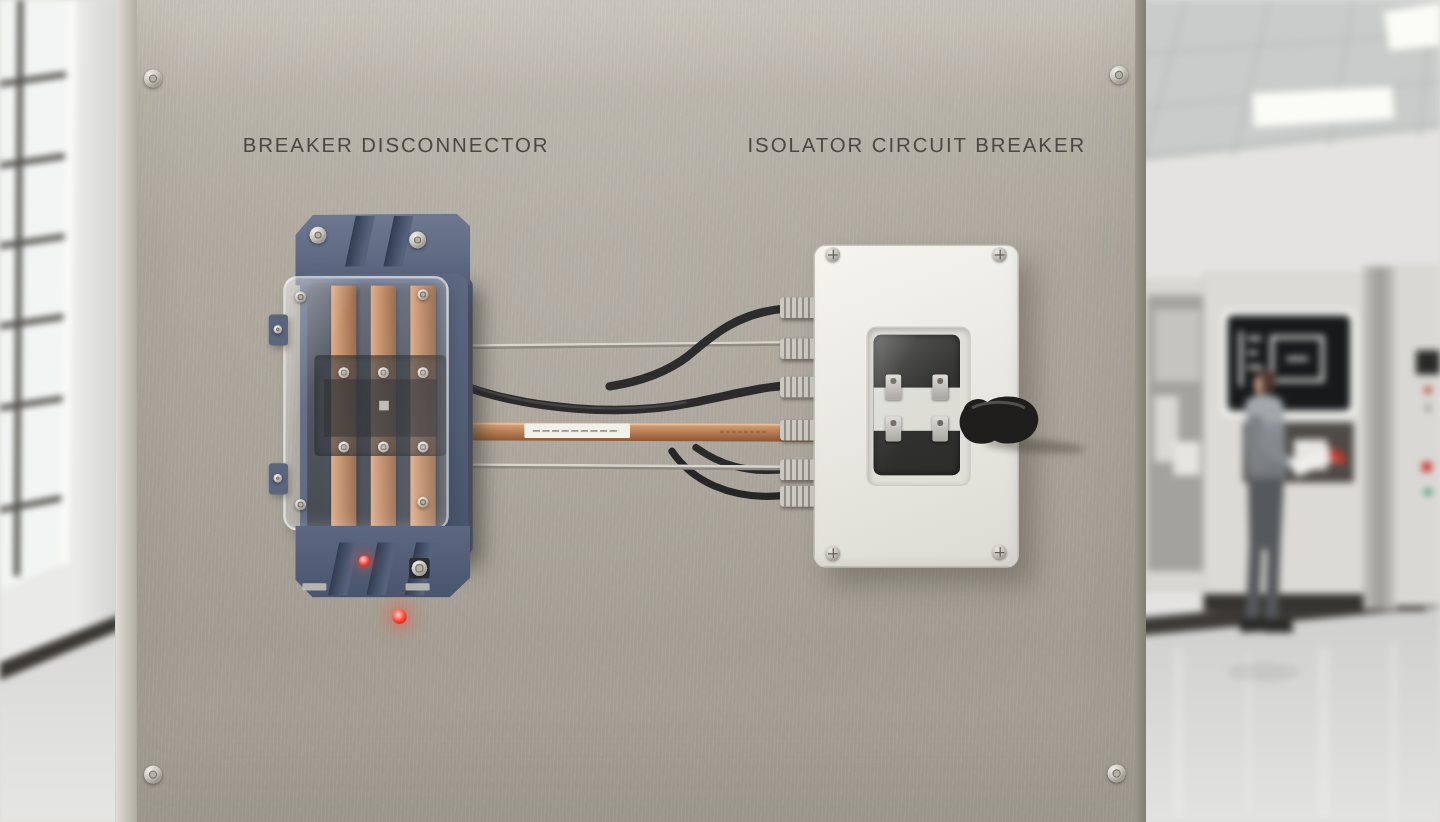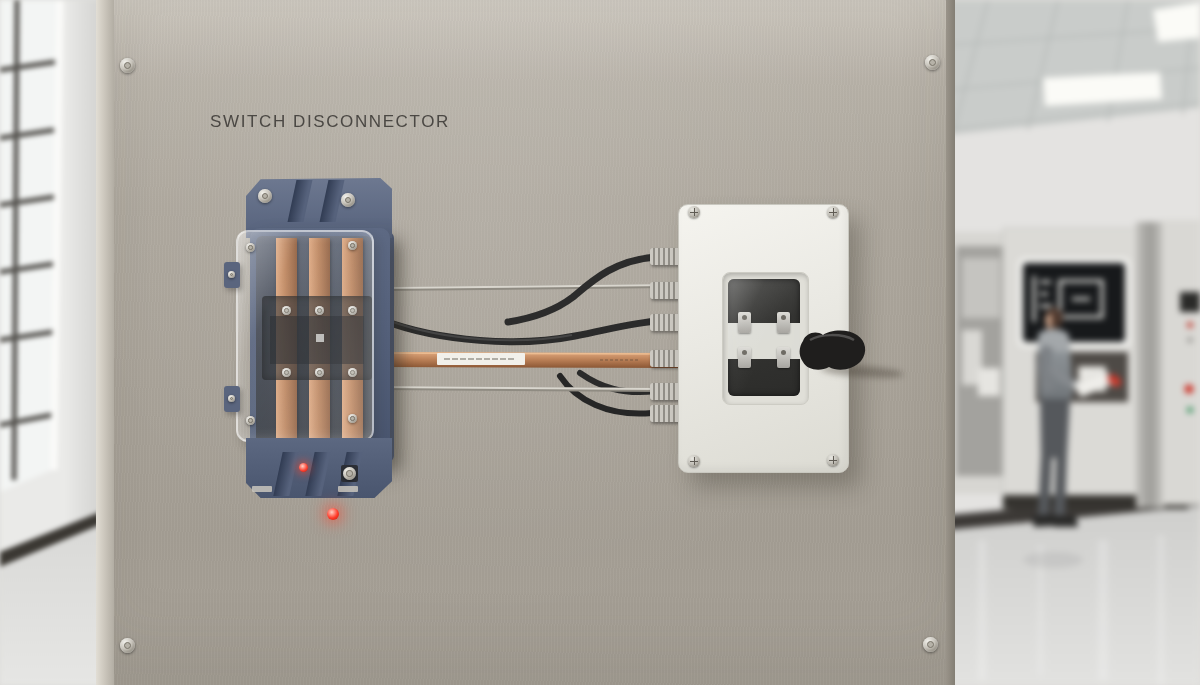--- a/index.html
+++ b/index.html
@@ -229,21 +229,22 @@
   </svg>
 
   <div class="abs panel"></div>
   <div class="abs panel-bevel-l"></div>
   <div class="abs panel-edge-r"></div>
   <div class="abs screw" style="left:120px;top:58px;width:15px;height:15px;"></div>
   <div class="abs screw" style="left:925px;top:55px;width:15px;height:15px;"></div>
   <div class="abs screw" style="left:120px;top:638px;width:15px;height:15px;"></div>
   <div class="abs screw" style="left:923px;top:637px;width:15px;height:15px;"></div>
 
-  <div class="abs panel-label" style="left:330px;">SWITCH DISCONNECTOR</div>
+  <div class="abs panel-label" style="left:330px;">BREAKER DISCONNECTOR</div>
+  <div class="abs panel-label" style="left:764px;">ISOLATOR CIRCUIT BREAKER</div>
 
   <svg class="abs" style="left:0;top:0;" width="1200" height="685" viewBox="0 0 1200 685">
     <defs>
       <linearGradient id="copperG" x1="0" y1="0" x2="0" y2="1">
         <stop offset="0" stop-color="#e0a97e"></stop>
           <stop offset=".5" stop-color="#b97e55"></stop>
           <stop offset="1" stop-color="#8a5634"></stop>
       </linearGradient>
     </defs>
 

